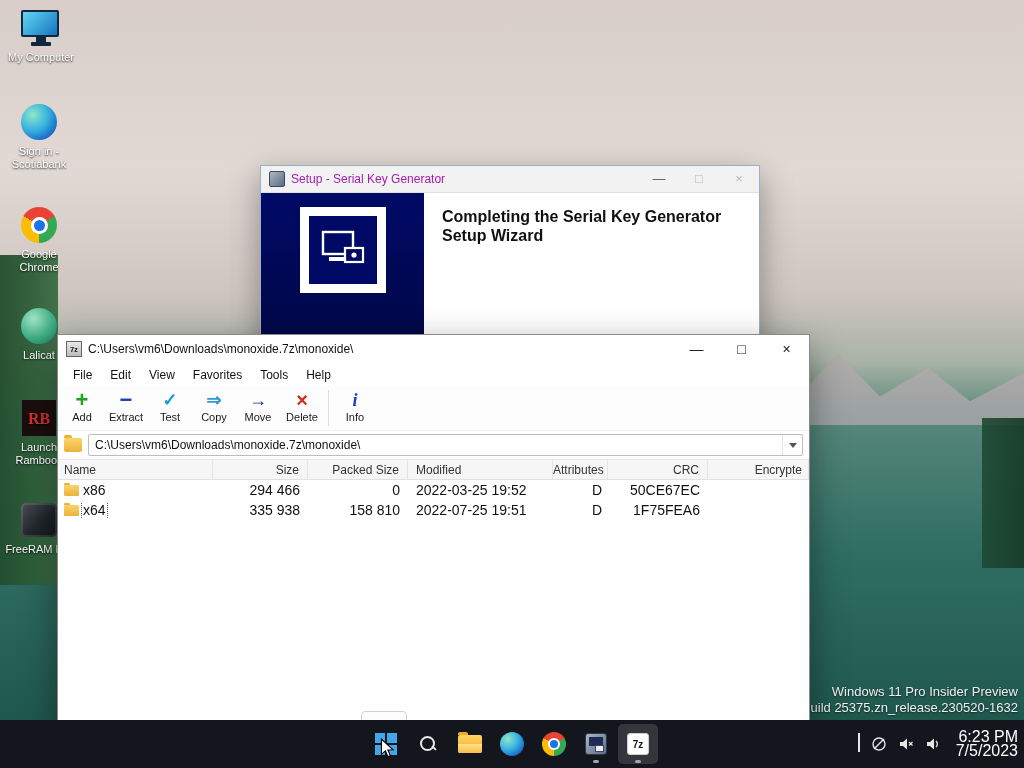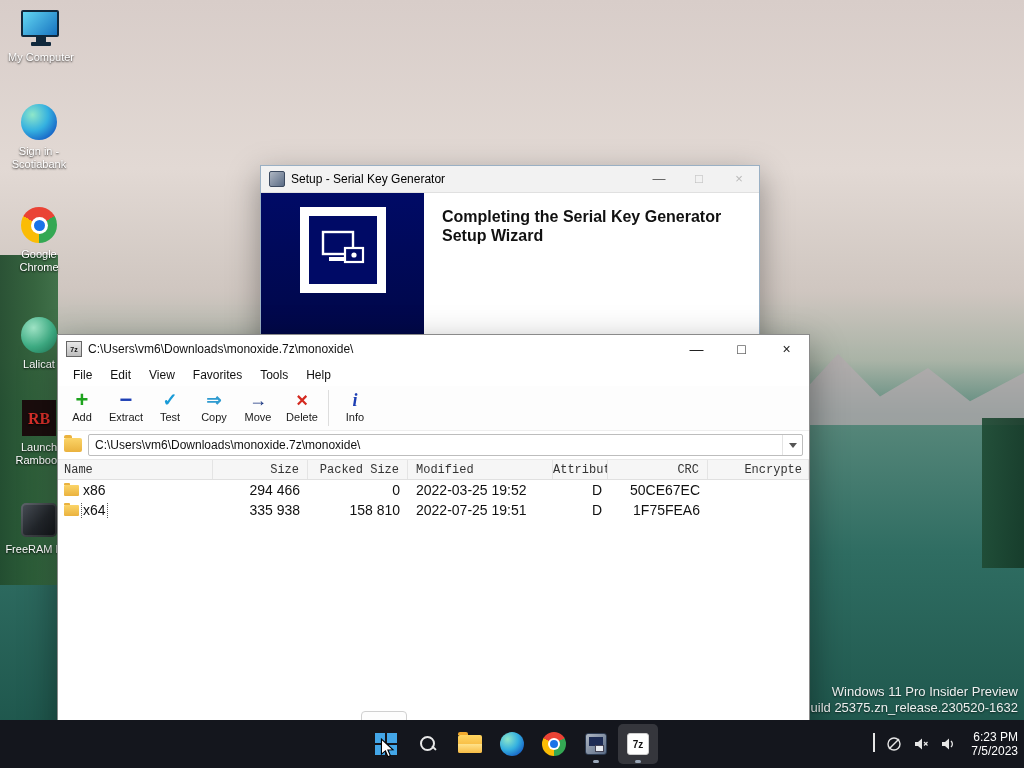--- a/index.html
+++ b/index.html
@@ -41,21 +41,21 @@
 
   
   .watermark { position:absolute; right:6px; bottom:52px; text-align:right; color:rgba(255,255,255,.92);
     font-size:13px; line-height:16px; text-shadow:0 1px 2px rgba(0,0,0,.6); z-index:1; }
 
   
   .setup-win { position:absolute; left:260px; top:165px; width:500px; height:260px; background:#fff;
     border:1px solid #9ab0c4; box-shadow:0 10px 30px rgba(0,0,0,.35); z-index:2; }
   .s-titlebar { height:27px; background:#f2f2f2; border-bottom:1px solid #e0e0e0; display:flex; align-items:center; padding-left:8px; }
   .s-ico { width:16px; height:16px; margin-right:6px; background:linear-gradient(135deg,#aeb6c2,#5a6b85); border:1px solid #3c4a60; border-radius:2px; }
-  .s-title { flex:1; font-size:12px; color:#000000; }
+  .s-title { flex:1; font-size:12px; color:#a21caf; }
   .s-ctrl { width:40px; text-align:center; font-size:13px; color:#555; line-height:26px; }
   .s-ctrl.dim { color:#b9b9b9; }
   .s-body { display:flex; height:calc(100% - 27px); }
   .s-panel { width:163px; background:linear-gradient(180deg,#000a66,#000744 70%,#000533); position:relative; }
   .s-art { width:86px; height:86px; margin:14px auto 0; background:#000a66; border:9px solid #fff; display:flex; align-items:center; justify-content:center; }
   .s-content { flex:1; padding:14px 18px 0 18px; }
   .s-head { font-size:16px; font-weight:bold; color:#111; line-height:19px; margin-bottom:14px; }
   .s-text { font-size:11px; color:#222; line-height:13.5px; }
 
   
@@ -80,21 +80,21 @@
   .g-info { color:#1d3fb4; font-family:"Liberation Serif", serif; font-style:italic; font-size:18px; }
   .tsep { width:1px; height:36px; background:#ddd; margin:2px 4px 0 4px; }
   .z-addr { height:28px; display:flex; align-items:center; gap:6px; padding:0 6px; background:#fff; }
   .addr-folder { width:18px; height:14px; background:linear-gradient(180deg,#fbd468,#eab23e); border-radius:2px; position:relative; }
   .addr-folder::before { content:""; position:absolute; left:0; top:-3px; width:8px; height:3px; background:#eab23e; border-radius:2px 2px 0 0; }
   .addr-box { flex:1; display:flex; align-items:center; border:1px solid #bdbdbd; border-radius:2px; height:22px; background:#fff; }
   .addr-input { flex:1; border:0; outline:none; font-size:12px; padding:0 6px; font-family:"Liberation Sans", sans-serif; color:#111; }
   .addr-drop { width:20px; height:100%; display:flex; align-items:center; justify-content:center; border-left:1px solid #e4e4e4; }
   .caret-down { width:0; height:0; border-left:4px solid transparent; border-right:4px solid transparent; border-top:5px solid #555; }
   .z-header { height:21px; display:flex; background:#f6f6f6; border-top:1px solid #e8e8e8; border-bottom:1px solid #e0e0e0;
-    font-size:12px; color:#333; align-items:center;font-family:Liberation Mono, monospace; }
+    font-size:12px; color:#333; align-items:center; }
   .z-header > div { border-right:1px solid #e4e4e4; height:100%; line-height:20px; overflow:hidden; white-space:nowrap; }
   .col-name { width:155px; padding-left:6px; }
   .col-size { width:95px; text-align:right; padding-right:8px; }
   .col-packed { width:100px; text-align:right; padding-right:8px; }
   .col-mod { width:145px; padding-left:8px; }
   .col-attr { width:55px; text-align:right; padding-right:6px; }
   .col-crc { width:100px; text-align:right; padding-right:8px; }
   .col-enc { flex:1; text-align:right; padding-right:6px; }
   .z-files { flex:1; position:relative; background:#fff; overflow:hidden; }
   .z-row { height:20px; display:flex; align-items:center; font-size:14px; color:#111; }
@@ -129,21 +129,21 @@
   .chrome-g .cw { position:absolute; left:50%; top:50%; width:12px; height:12px; margin:-6px 0 0 -6px; border-radius:50%; background:#fff; }
   .chrome-g .cb { position:absolute; left:50%; top:50%; width:8px; height:8px; margin:-4px 0 0 -4px; border-radius:50%; background:#1a73e8; }
   .setup-g { width:22px; height:22px; background:linear-gradient(135deg,#aeb6c2,#5a6b85); border:1px solid #2c3a50; border-radius:3px; position:relative; }
   .setup-g::before { content:""; position:absolute; left:3px; top:3px; right:3px; bottom:8px; background:#1d2c55; }
   .setup-g::after { content:""; position:absolute; right:2px; bottom:2px; width:7px; height:5px; background:#e8ecf2; border:1px solid #445; }
   .sevenzip-g { width:22px; height:22px; background:#fff; border:1px solid #cfcfcf; border-radius:3px;
     display:flex; align-items:center; justify-content:center; font-size:10px; font-weight:bold; color:#111; }
   .tray { position:absolute; right:6px; top:0; height:48px; display:flex; align-items:center; gap:11px; }
   .chev-up { width:9px; height:9px; border-left:2px solid #e6e6e6; border-top:2px solid #e6e6e6; transform:rotate(45deg) translateY(2px); }
   .tray svg { display:block; }
-  .clock { text-align:right; color:#fff; font-size:12px; line-height:14px; margin-left:4px; }
+  .clock { text-align:right; color:#fff; font-size:16px; line-height:14px; margin-left:4px; }
 
   
   .cursor { position:absolute; left:378px; top:738px; z-index:20; pointer-events:none; }
 </style>
 </head>
 <body>
 
 <div class="screen">
 
   <div class="wallpaper">
@@ -173,21 +173,21 @@
   <div class="dicon" style="left:2px;top:205px">
     <div class="ic">
       <div class="chrome-ball">
           <span class="cw"></span>
           <span class="cb"></span>
         </div>
     </div>
     <div class="lbl">Google Chrome</div>
   </div>
 
-  <div class="dicon" style="left:2px;top:315px">
+  <div class="dicon" style="left:2px;top:306px">
     <div class="ic">
         <div class="lalicat-ball"></div>
       </div>
     <div class="lbl">Lalicat</div>
   </div>
 
   <div class="dicon" style="left:2px;top:398px">
     <div class="ic">
       <div class="rb-box">RB</div>
     </div>

